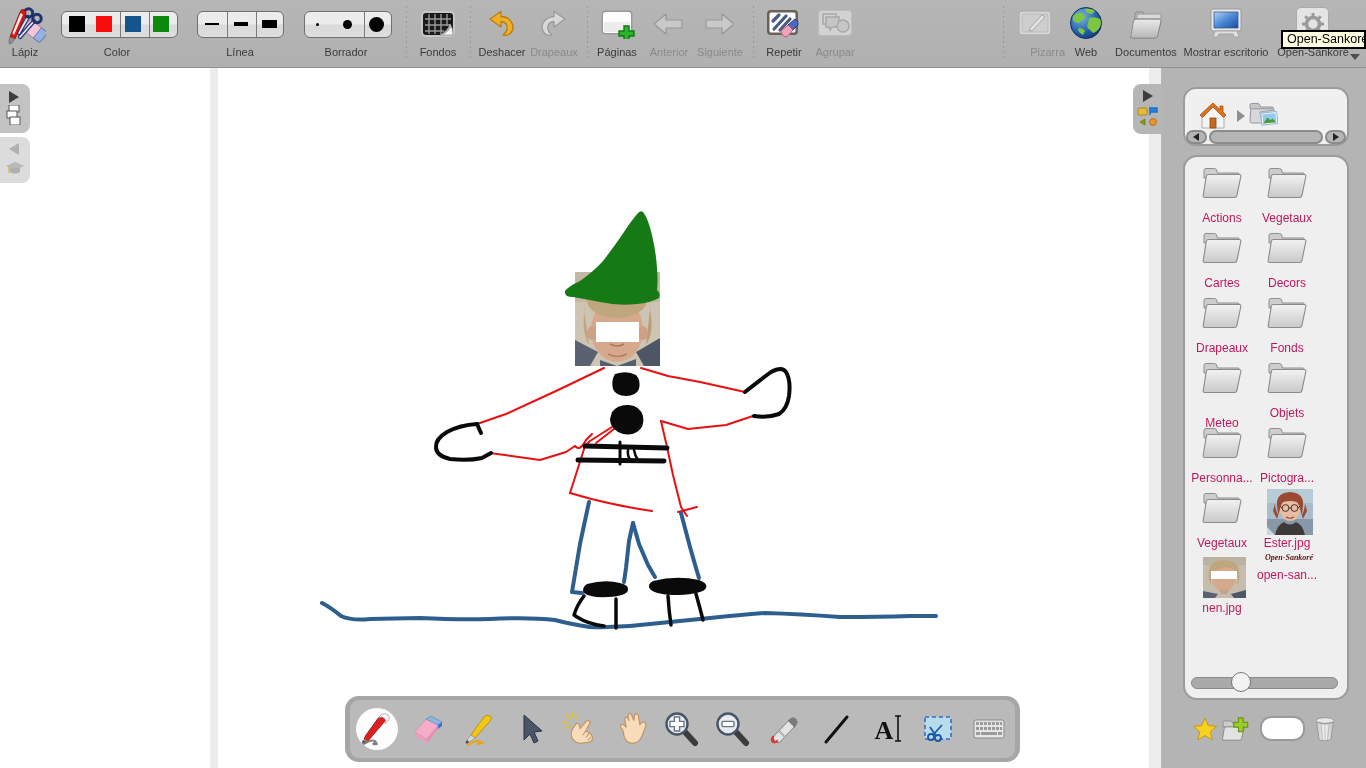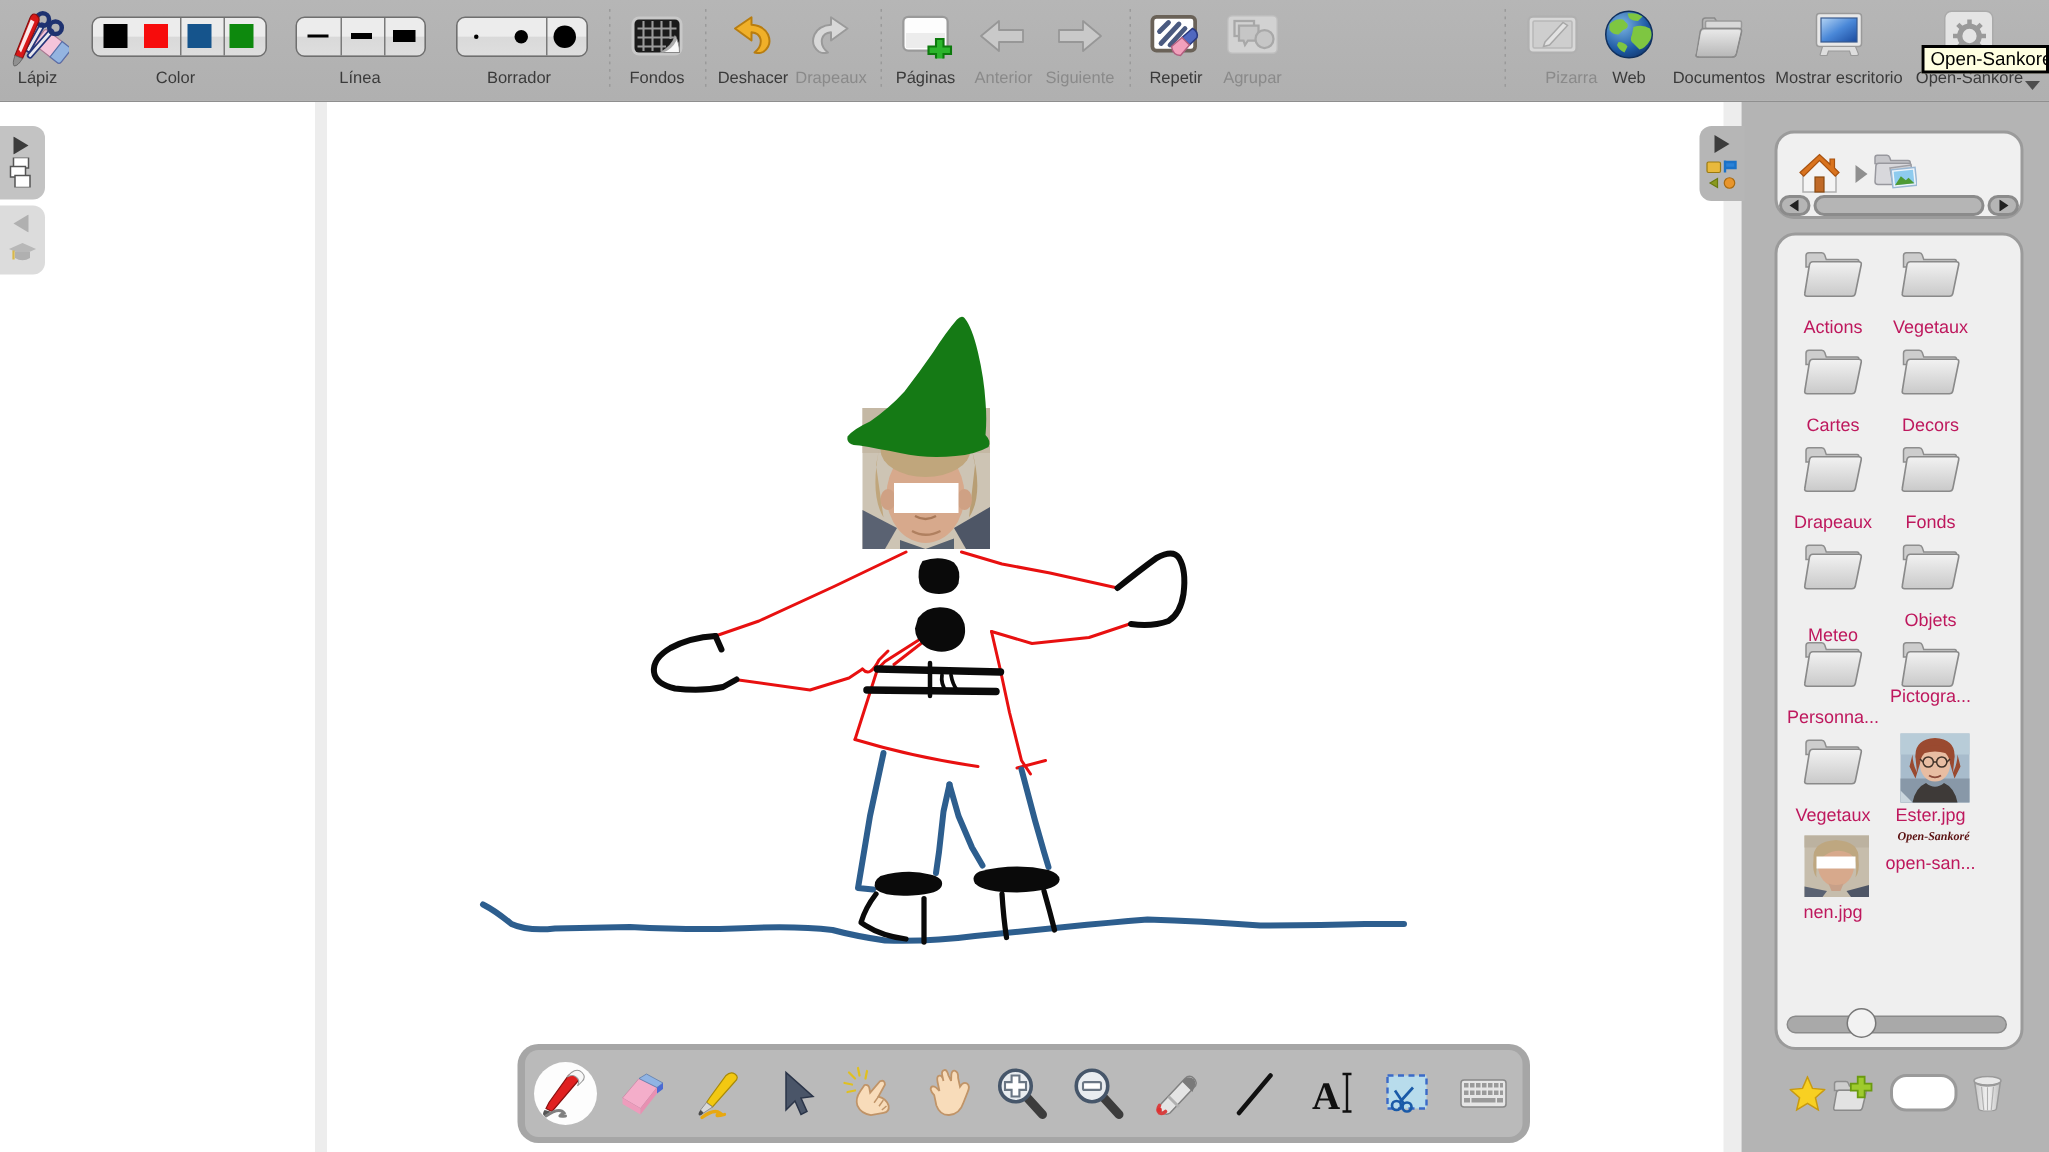--- a/index.html
+++ b/index.html
@@ -407,21 +407,21 @@
 <div id="folders">
   <div class="flbl" style="left:1187px;top:211px;">Actions</div>
   <div class="flbl" style="left:1252px;top:211px;">Vegetaux</div>
   <div class="flbl" style="left:1187px;top:276px;">Cartes</div>
   <div class="flbl" style="left:1252px;top:276px;">Decors</div>
   <div class="flbl" style="left:1187px;top:341px;">Drapeaux</div>
   <div class="flbl" style="left:1252px;top:341px;">Fonds</div>
   <div class="flbl" style="left:1187px;top:416px;">Meteo</div>
   <div class="flbl" style="left:1252px;top:406px;">Objets</div>
   <div class="flbl" style="left:1187px;top:471px;">Personna...</div>
-  <div class="flbl" style="left:1252px;top:457px;">Pictogra...</div>
+  <div class="flbl" style="left:1252px;top:471px;">Pictogra...</div>
   <div class="flbl" style="left:1187px;top:536px;">Vegetaux</div>
   <div class="flbl" style="left:1252px;top:536px;">Ester.jpg</div>
   <div class="flbl" style="left:1252px;top:568px;">open-san...</div>
   <div class="flbl" style="left:1187px;top:601px;">nen.jpg</div>
 </div>
 
 <div class="abs" style="left:1191px;top:677px;width:147px;height:12px;background:#a9a9a9;border:1px solid #8a8a8a;border-radius:6px;"></div>
 <div class="abs" style="left:1231px;top:672px;width:20px;height:20px;background:#f2f2f2;border:1px solid #777;border-radius:50%;"></div>
 
 <svg class="abs" width="24" height="24" viewBox="0 0 24 24" style="left:1193px;top:717px;" id="ic-star">

